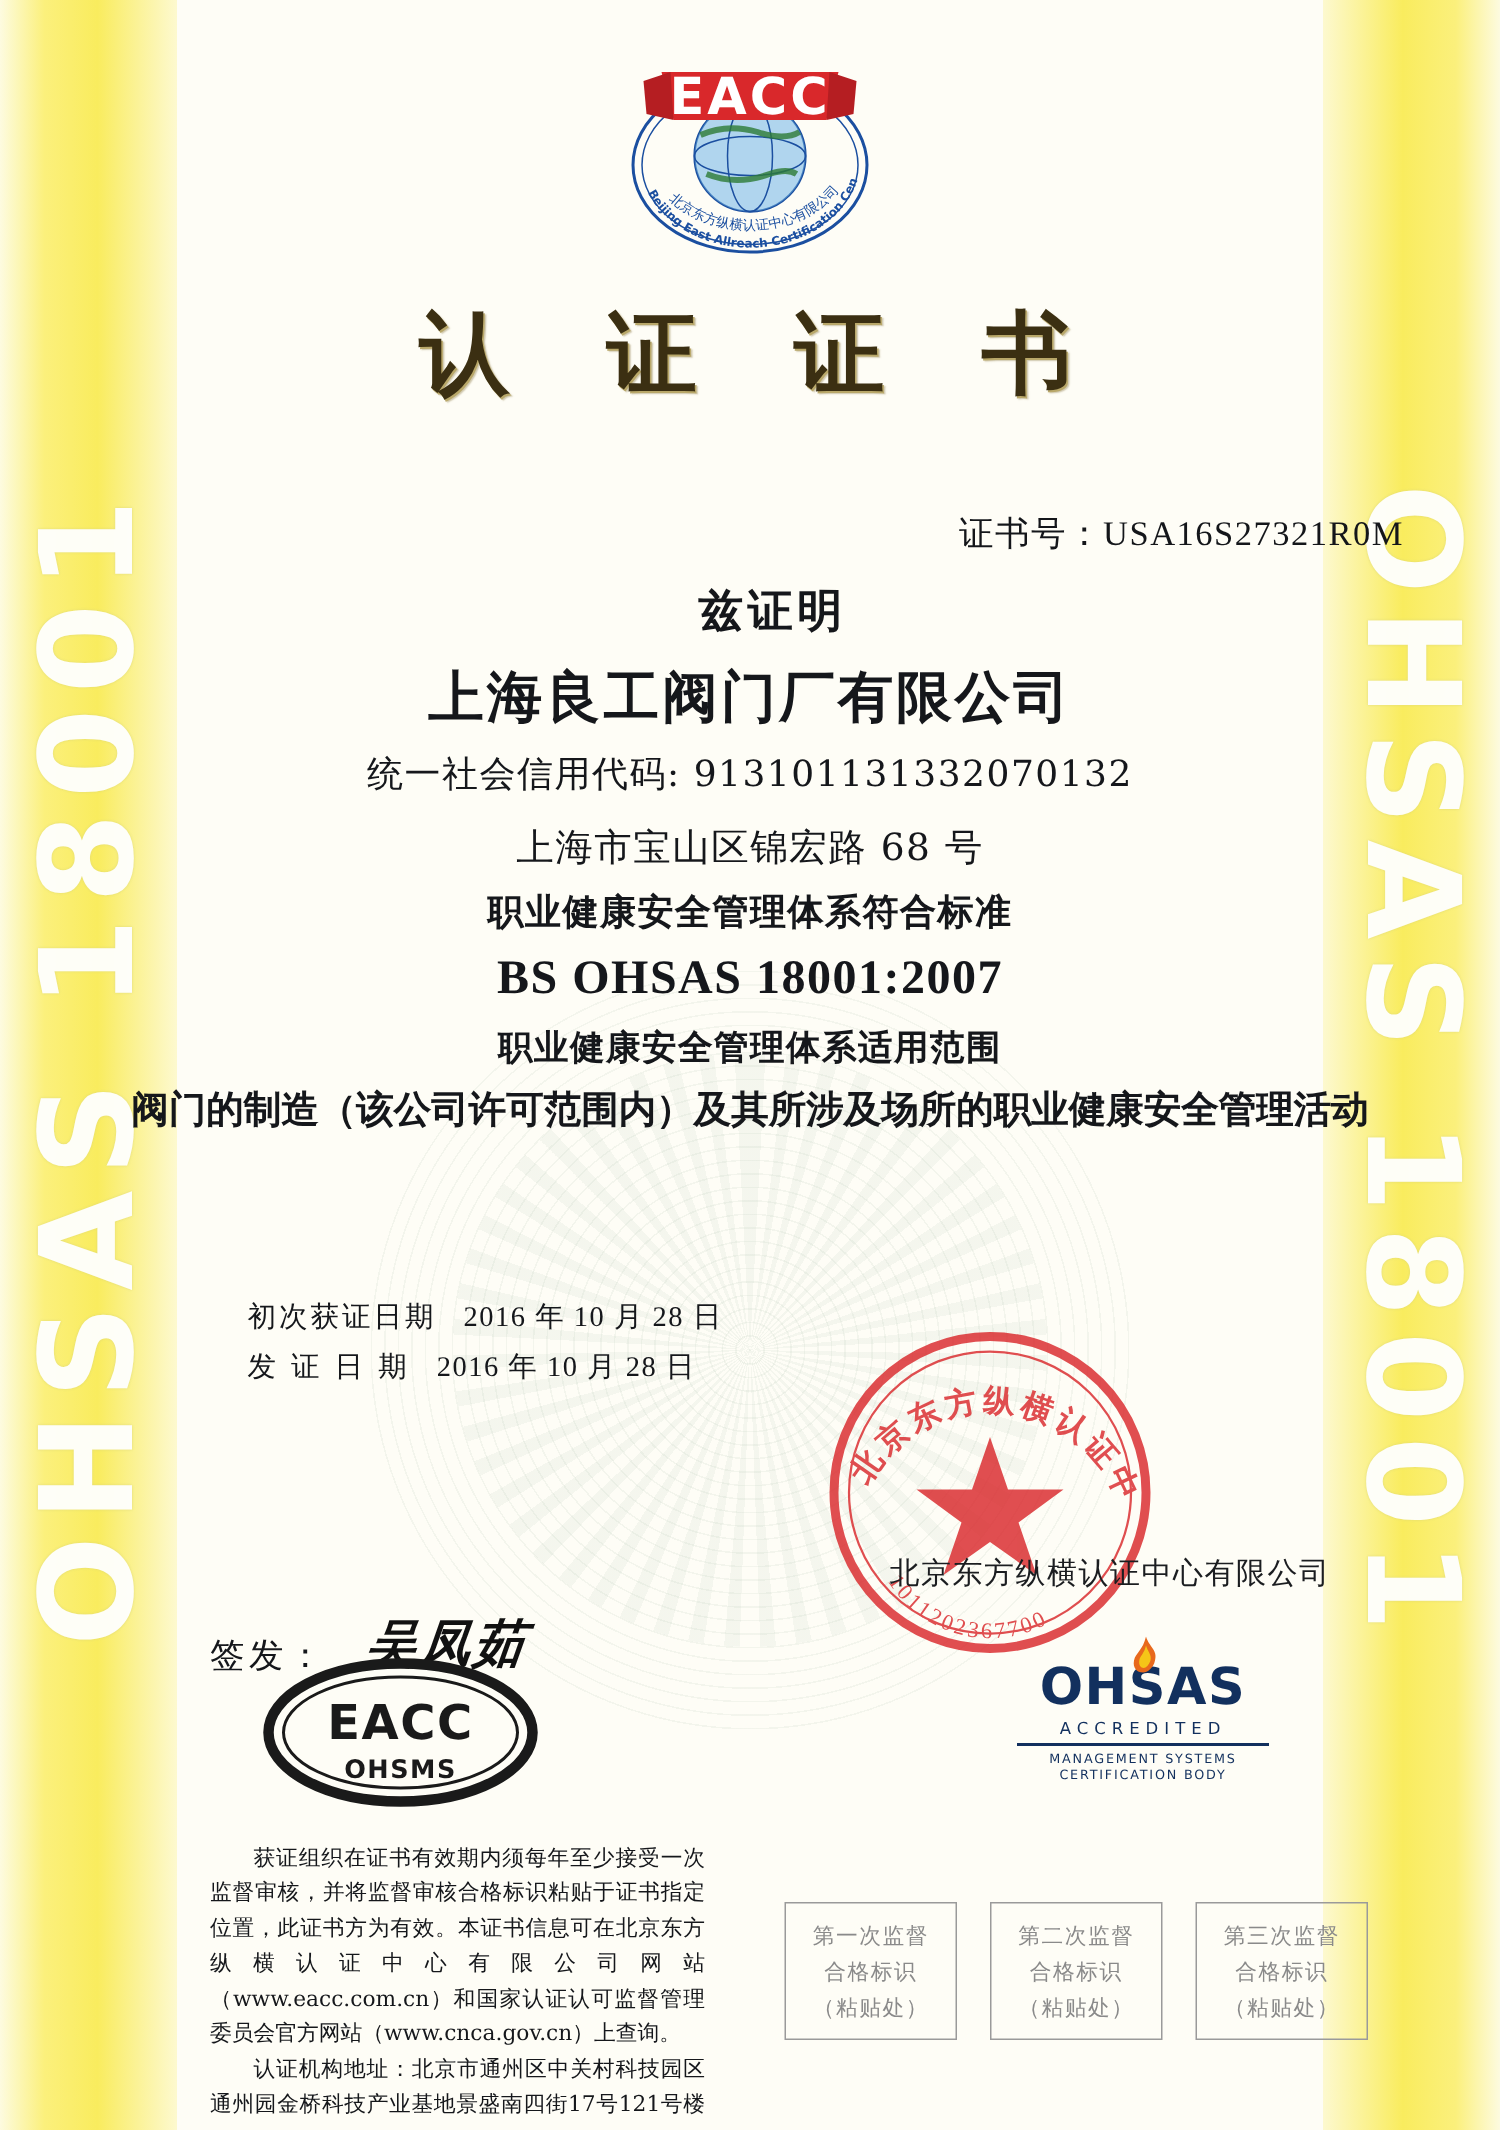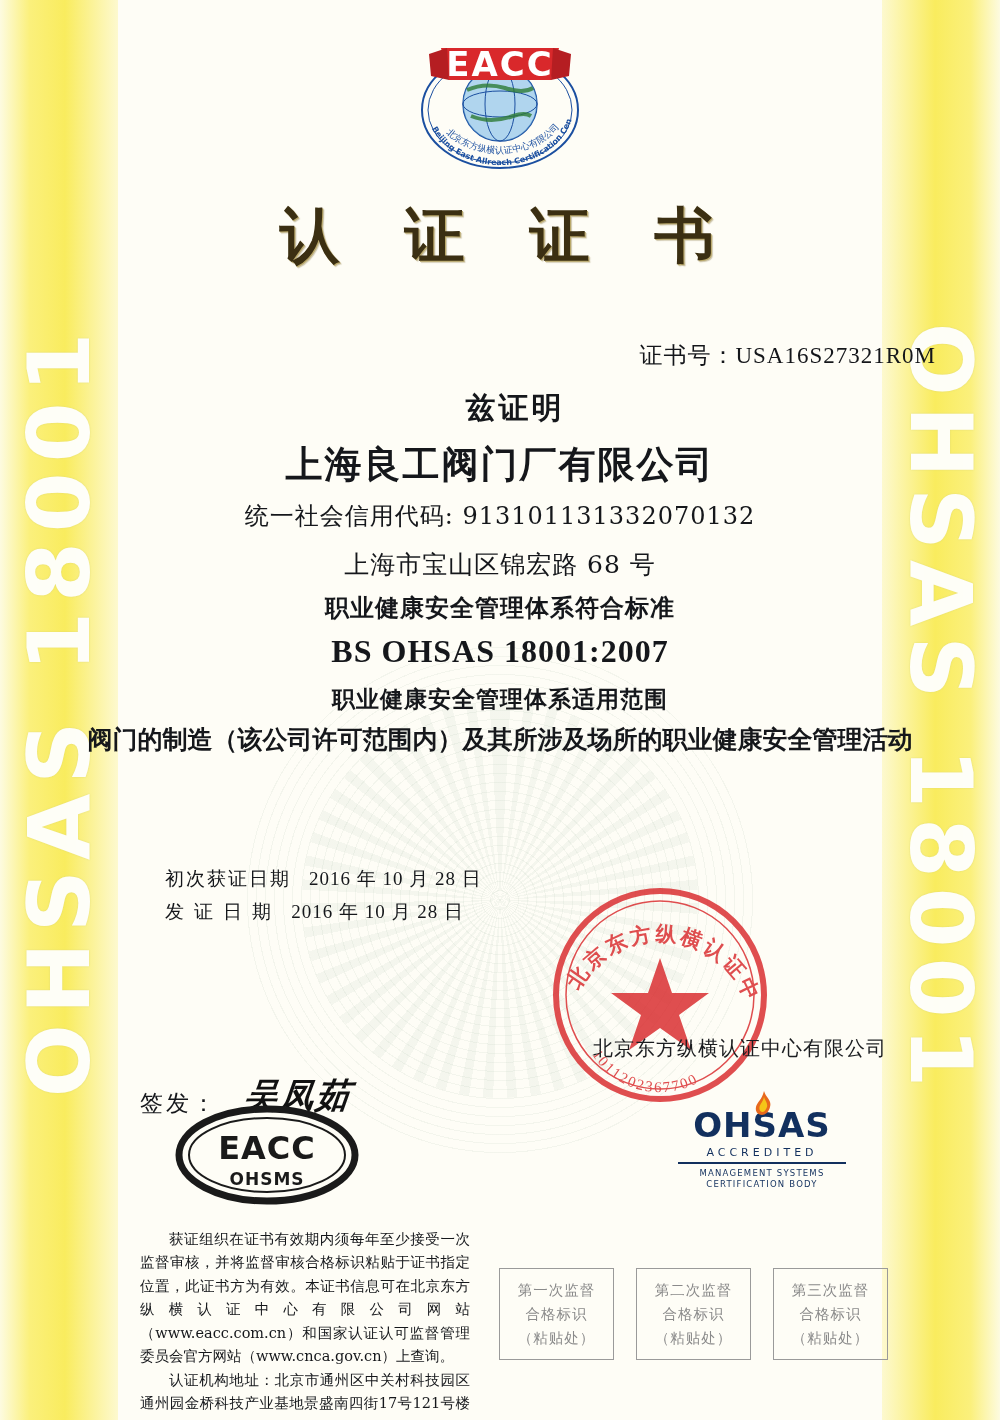--- a/index.html
+++ b/index.html
@@ -308,21 +308,21 @@
     line-height: 1.62;
     color: #15171b;
     text-align: justify;
   }
   .notes p { margin: 0; }
   .notes .indent { text-indent: 2em; }
 
   
   .boxes {
     position: absolute;
-    left: 464px;
+    left: 488px;
     top: 1268px;
     display: flex;
     gap: 22px;
     padding-left: 35px;
   }
   .ibox {
     width: 113px;
     height: 90px;
     border: 1px solid #9a9a9a;
     display: flex;

